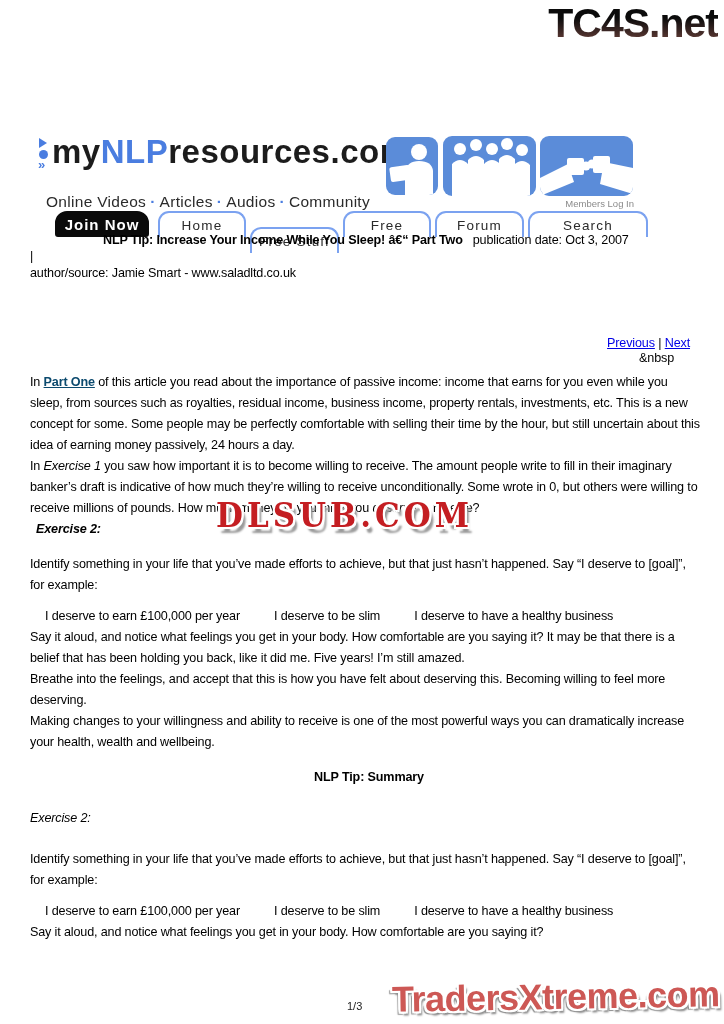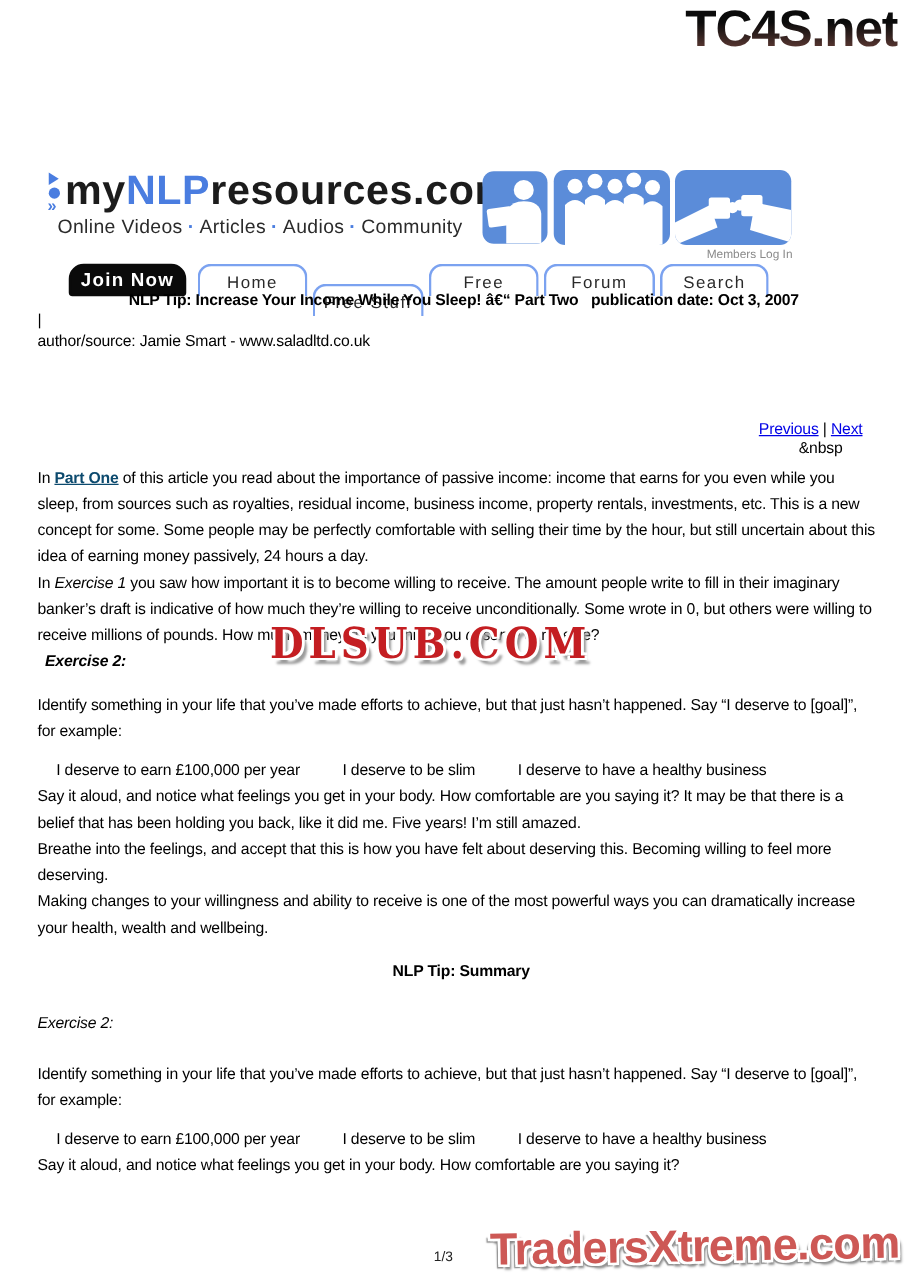--- a/index.html
+++ b/index.html
@@ -21,21 +21,21 @@
 
   
   .logo-wrap { position: absolute; left: 36px; top: 134px; }
   .logo-row { display: flex; align-items: flex-start; }
   .logo-icon { width: 16px; padding-top: 4px; color: #4a7de0; }
   .logo-icon .tri { width: 0; height: 0; border-left: 8px solid #4a7de0; border-top: 5px solid transparent; border-bottom: 5px solid transparent; margin: 0 0 2px 3px; }
   .logo-icon .dot { width: 9px; height: 9px; border-radius: 50%; background: #4a7de0; margin: 0 0 1px 3px; }
   .logo-icon .chev { font-size: 13px; font-weight: bold; line-height: 10px; margin-left: 2px; color: #4a7de0; }
   .brand { font-size: 33px; line-height: 36px; letter-spacing: 0.5px; font-weight: 600; color: #1c1c1c; }
   .brand .accent { color: #4a7de0; font-weight: 700; }
-  .tagline { margin: 3px 0 0 10px; font-size: 15.5px; color: #2b2b2b; letter-spacing: 0.3px; }
+  .tagline { margin: 23px 0 0 10px; font-size: 15.5px; color: #2b2b2b; letter-spacing: 0.3px; }
   .tagline .sep { color: #4a7de0; font-weight: bold; padding: 0 4px; }
 
   
   .panel { position: absolute; top: 136px; height: 60px; background: #5b8cd9; border-radius: 9px; overflow: hidden; }
   .panel svg { display: block; }
   .panel-1 { left: 386px; width: 52px; top: 137px; height: 58px; }
   .panel-2 { left: 443px; width: 93px; }
   .panel-3 { left: 540px; width: 93px; }
   .members-login { position: absolute; top: 198px; right: 90px; font-size: 9.5px; color: #8a8a8a; }
 
@@ -47,30 +47,30 @@
     font-size: 13.5px; letter-spacing: 1.2px; color: #2a2a2a;
     display: flex; align-items: center; justify-content: center;
     margin-right: 4px;
   }
   .tab-join {
     width: 94px; background: #0a0a0a; border: 2px solid #0a0a0a;
     border-radius: 12px 12px 3px 3px; color: #ffffff; font-weight: bold;
     font-size: 15px; letter-spacing: 1px; margin-right: 9px;
   }
   .tab-home { width: 88px; } .tab-free { width: 89px; margin-top: 16px; } .tab-shop { width: 88px; }
-  .tab-forum { width: 89px; } .tab-search { width: 87px; margin-right: 0; }
+  .tab-forum { width: 89px; } .tab-search { width: 120px; margin-right: 0; }
 
   
   .article {
     position: absolute; left: 30px; top: 232px; width: 670px;
     font-size: 12.6px; line-height: 21px; letter-spacing: -0.15px; color: #000;
   }
   .head-line { line-height: 16px; white-space: nowrap; padding-left: 73px; }
   .head-line .t { font-weight: bold; }
-  .head-line .pub { font-weight: bold; padding-left: 10px; }
+  .head-line .pub { font-weight: normal; padding-left: 10px; }
   .pipe-line { line-height: 17px; }
   .author-line { line-height: 16px; }
   .pager { text-align: right; margin-top: 54px; line-height: 16px; padding-right: 10px; }
   .pager a { color: #0000e6; text-decoration: underline; font-weight: normal; cursor: pointer; }
   .nbsp-line { text-align: right; line-height: 15px; padding-right: 26px; }
   .p-block { margin-top: 6px; }
   a.body-link { color: #0c4a6e; font-weight: bold; text-decoration: underline; cursor: pointer; }
   .em { font-style: italic; margin-top: 23px; }
   .ex-label { font-weight: bold; font-style: italic; padding-left: 6px; }
   .identify { margin-top: 14px; }

